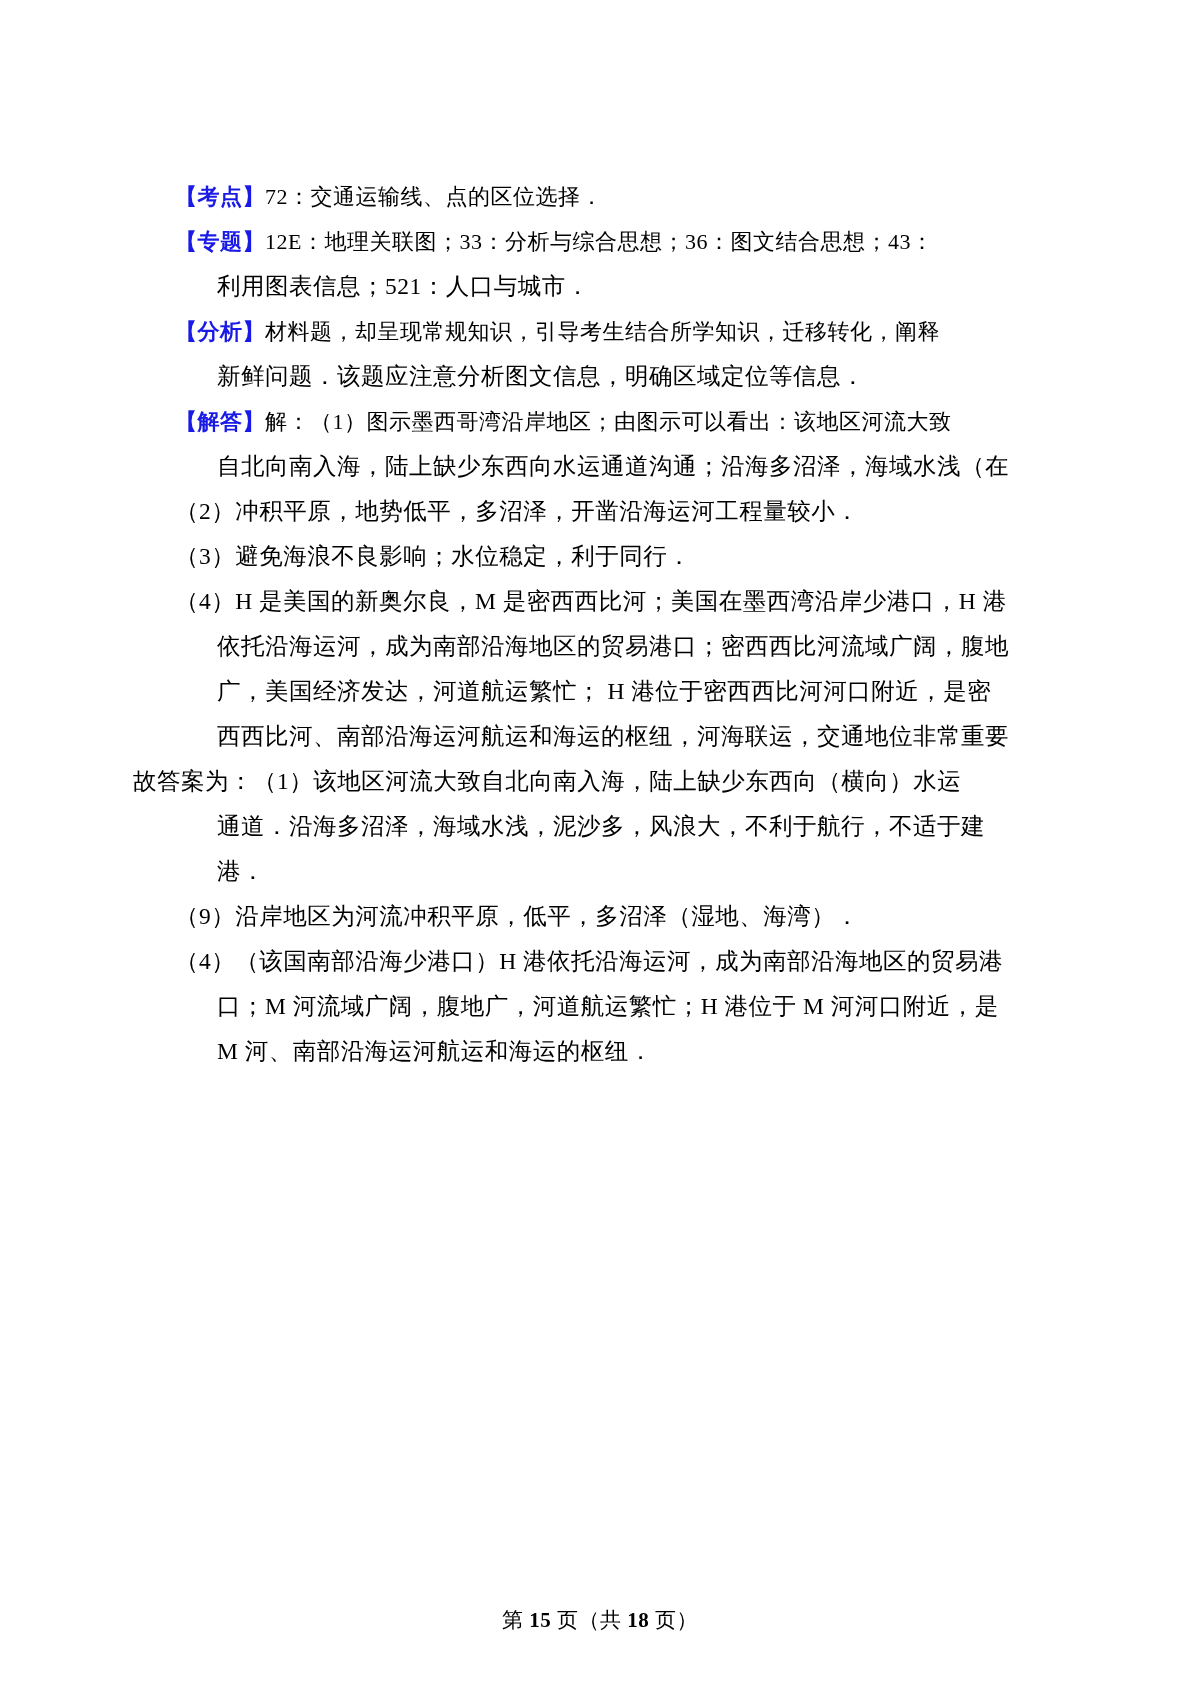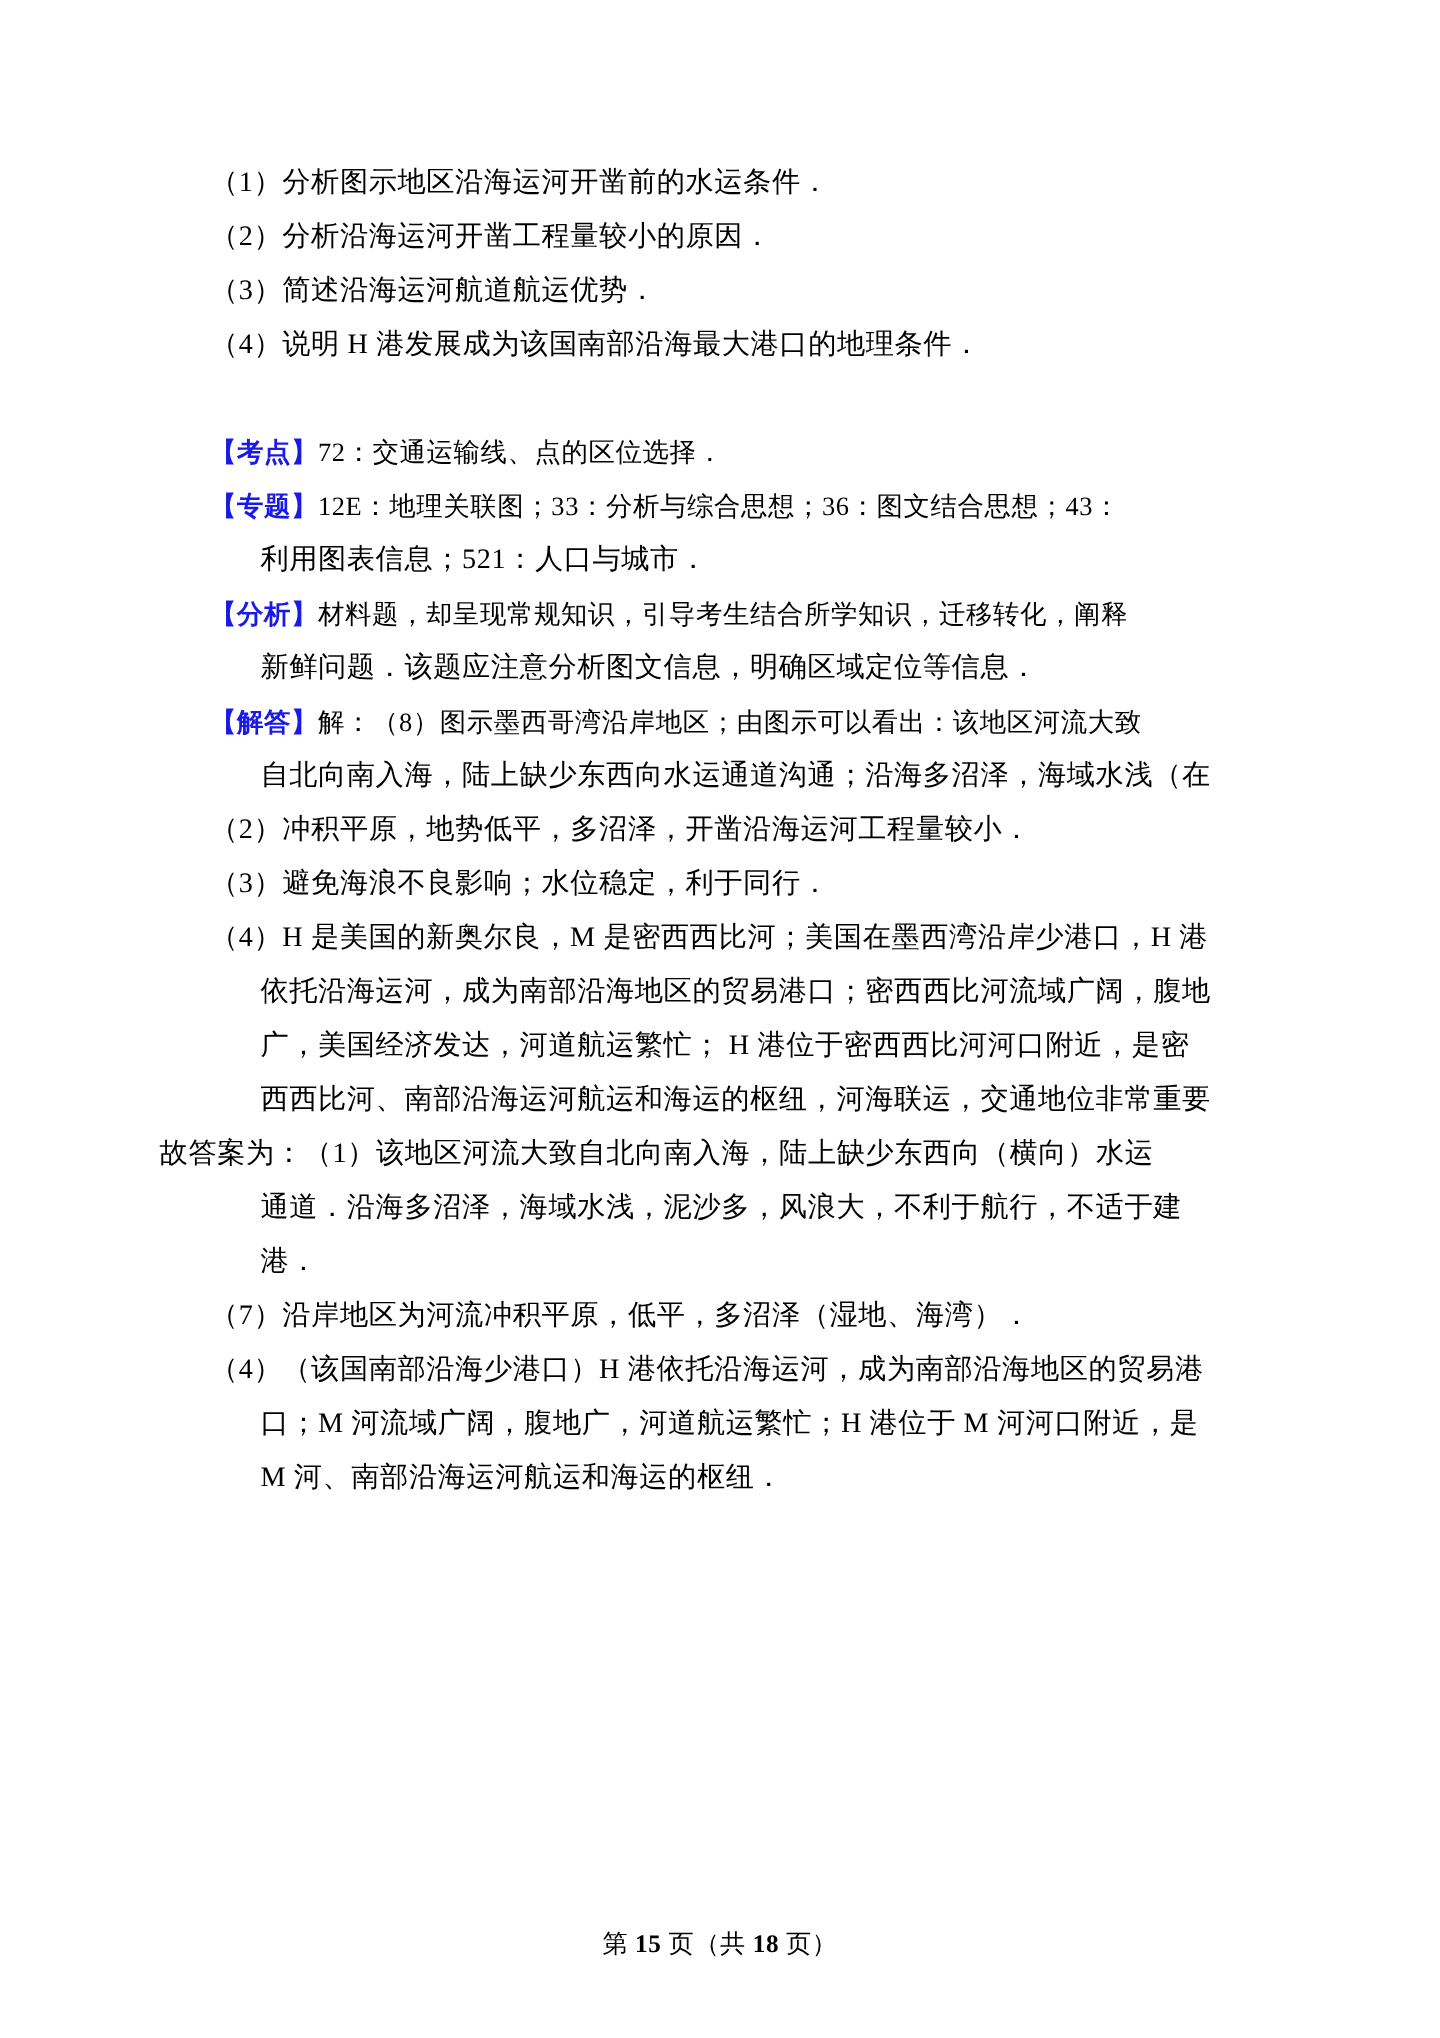--- a/index.html
+++ b/index.html
@@ -77,60 +77,54 @@
   }
   .footer b {
     font-weight: bold;
   }
 </style>
 </head>
 <body>
 
 <div class="page">
 
-  <div class="q-list">
-    <div class="q-item sub">（1）分析图示地区沿海运河开凿前的水运条件．</div>
-    <div class="q-item sub">（2）分析沿海运河开凿工程量较小的原因．</div>
-    <div class="q-item sub">（3）简述沿海运河航道航运优势．</div>
-    <div class="q-item sub">（4）说明 H 港发展成为该国南部沿海最大港口的地理条件．</div>
-  </div>
 
   <div class="gap-block"></div>
 
   <div class="sec">
     <span class="tag">【考点】</span><span>72：交通运输线、点的区位选择．</span>
   </div>
 
   <div class="sec">
     <span class="tag">【专题】</span><span>12E：地理关联图；33：分析与综合思想；36：图文结合思想；43：</span>
   </div>
   <div class="line cont">利用图表信息；521：人口与城市．</div>
 
   <div class="sec">
     <span class="tag">【分析】</span><span>材料题，却呈现常规知识，引导考生结合所学知识，迁移转化，阐释</span>
   </div>
   <div class="line cont">新鲜问题．该题应注意分析图文信息，明确区域定位等信息．</div>
 
   <div class="sec">
-    <span class="tag">【解答】</span><span>解：（8）图示墨西哥湾沿岸地区；由图示可以看出：该地区河流大致</span>
+    <span class="tag">【解答】</span><span>解：（1）图示墨西哥湾沿岸地区；由图示可以看出：该地区河流大致</span>
   </div>
   <div class="line cont">自北向南入海，陆上缺少东西向水运通道沟通；沿海多沼泽，海域水浅（在</div>
 
   <div class="line sub">（2）冲积平原，地势低平，多沼泽，开凿沿海运河工程量较小．</div>
   <div class="line sub">（3）避免海浪不良影响；水位稳定，利于同行．</div>
   <div class="line sub">（4）H 是美国的新奥尔良，M 是密西西比河；美国在墨西湾沿岸少港口，H 港</div>
   <div class="line cont">依托沿海运河，成为南部沿海地区的贸易港口；密西西比河流域广阔，腹地</div>
   <div class="line cont">广，美国经济发达，河道航运繁忙； H 港位于密西西比河河口附近，是密</div>
   <div class="line cont">西西比河、南部沿海运河航运和海运的枢纽，河海联运，交通地位非常重要</div>
 
   <div class="line noindent" style="margin-left:-42px;">故答案为：（1）该地区河流大致自北向南入海，陆上缺少东西向（横向）水运</div>
   <div class="line cont">通道．沿海多沼泽，海域水浅，泥沙多，风浪大，不利于航行，不适于建</div>
   <div class="line cont">港．</div>
 
-  <div class="line sub">（7）沿岸地区为河流冲积平原，低平，多沼泽（湿地、海湾）．</div>
+  <div class="line sub">（9）沿岸地区为河流冲积平原，低平，多沼泽（湿地、海湾）．</div>
   <div class="line sub">（4）（该国南部沿海少港口）H 港依托沿海运河，成为南部沿海地区的贸易港</div>
   <div class="line cont">口；M 河流域广阔，腹地广，河道航运繁忙；H 港位于 M 河河口附近，是</div>
   <div class="line cont">M 河、南部沿海运河航运和海运的枢纽．</div>
 
 
   <div class="footer">
     <span>第 </span><b>15</b><span> 页（共 </span><b>18</b><span> 页）</span>
   </div>
 
 </div>

